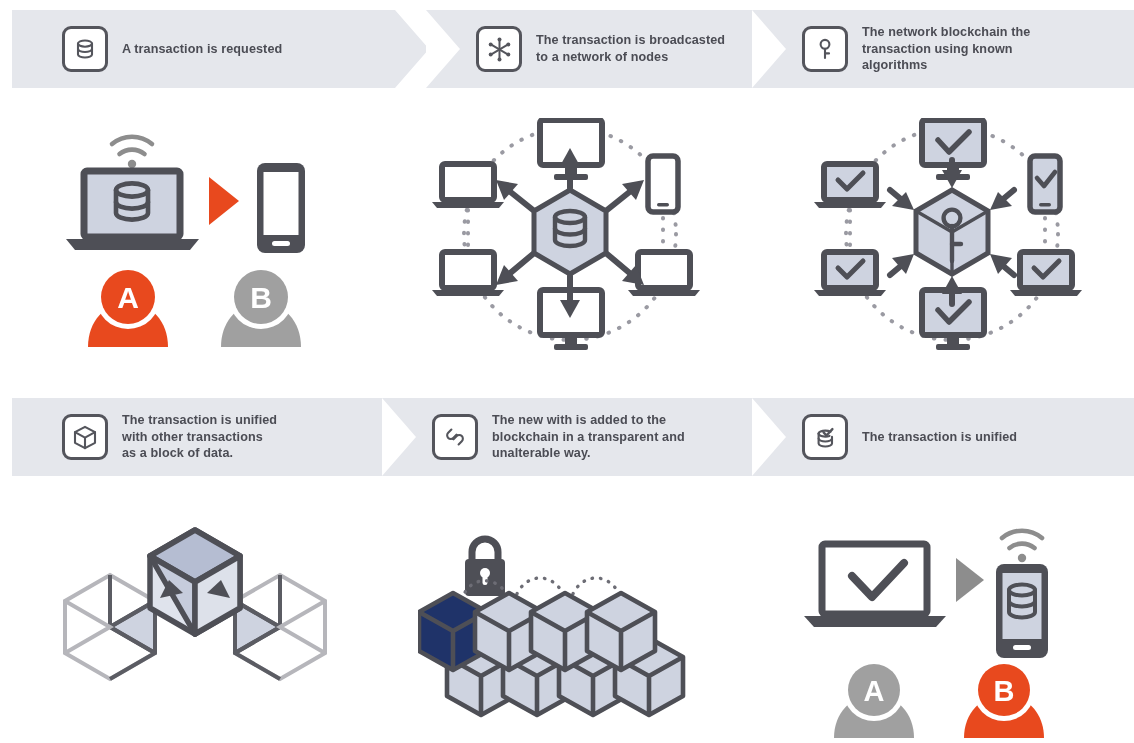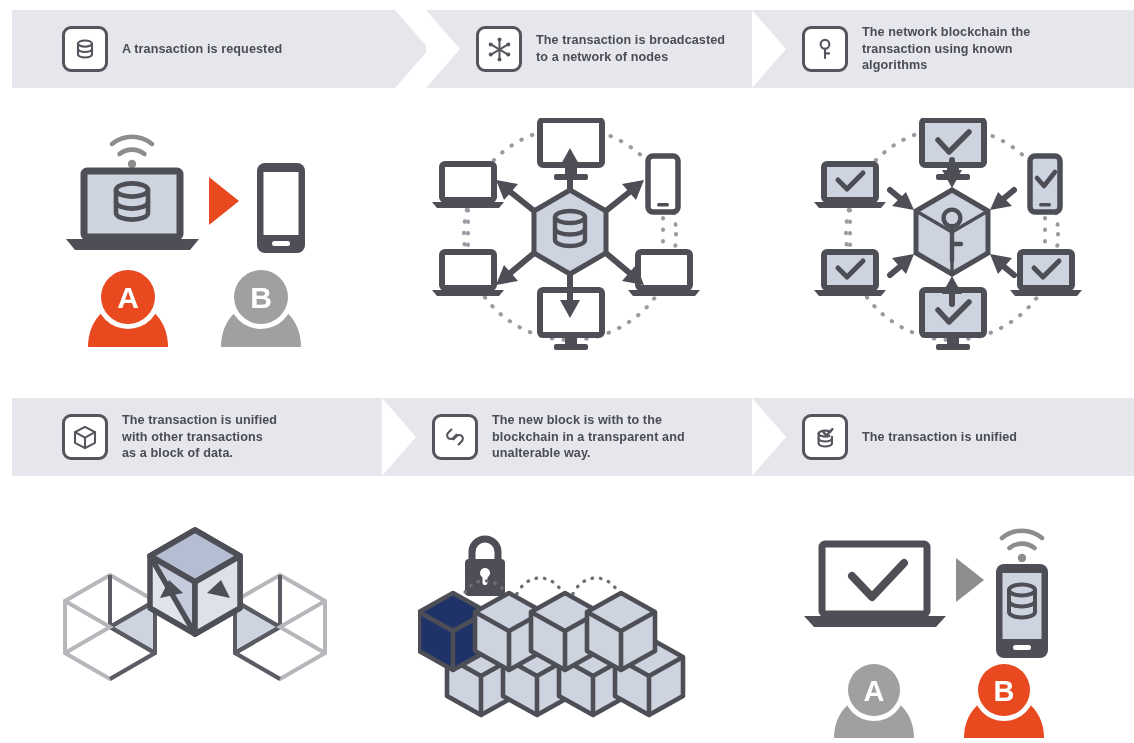--- a/index.html
+++ b/index.html
@@ -137,21 +137,21 @@
       <div class="notch-left"></div>
       <div class="icon-box">
         <svg width="26" height="26" viewBox="0 0 26 26">
           <g fill="none" stroke="#54555c" stroke-width="2.1" stroke-linecap="round">
             <path d="M9.4 5.6 6.2 8.8a3.6 3.6 0 0 0 0 5.1 3.6 3.6 0 0 0 5.1 0l3.2-3.2"></path>
             <path d="M16.6 20.4l3.2-3.2a3.6 3.6 0 0 0 0-5.1 3.6 3.6 0 0 0-5.1 0l-3.2 3.2"></path>
             <line x1="11" y1="14.9" x2="14.8" y2="11.1"></line>
           </g>
         </svg>
       </div>
-      <div class="banner-text">The new block is with to the
+      <div class="banner-text">The new with is added to the
 blockchain in a transparent and
 unalterable way.</div>
       <div class="notch-right"></div>
     </div>
 
     <div class="banner" style="left:752px;width:382px;padding-left:50px;">
       <div class="notch-left"></div>
       <div class="icon-box">
         <svg width="27" height="27" viewBox="0 0 27 27">
           <g fill="none" stroke="#54555c" stroke-width="2.1" stroke-linecap="round">

